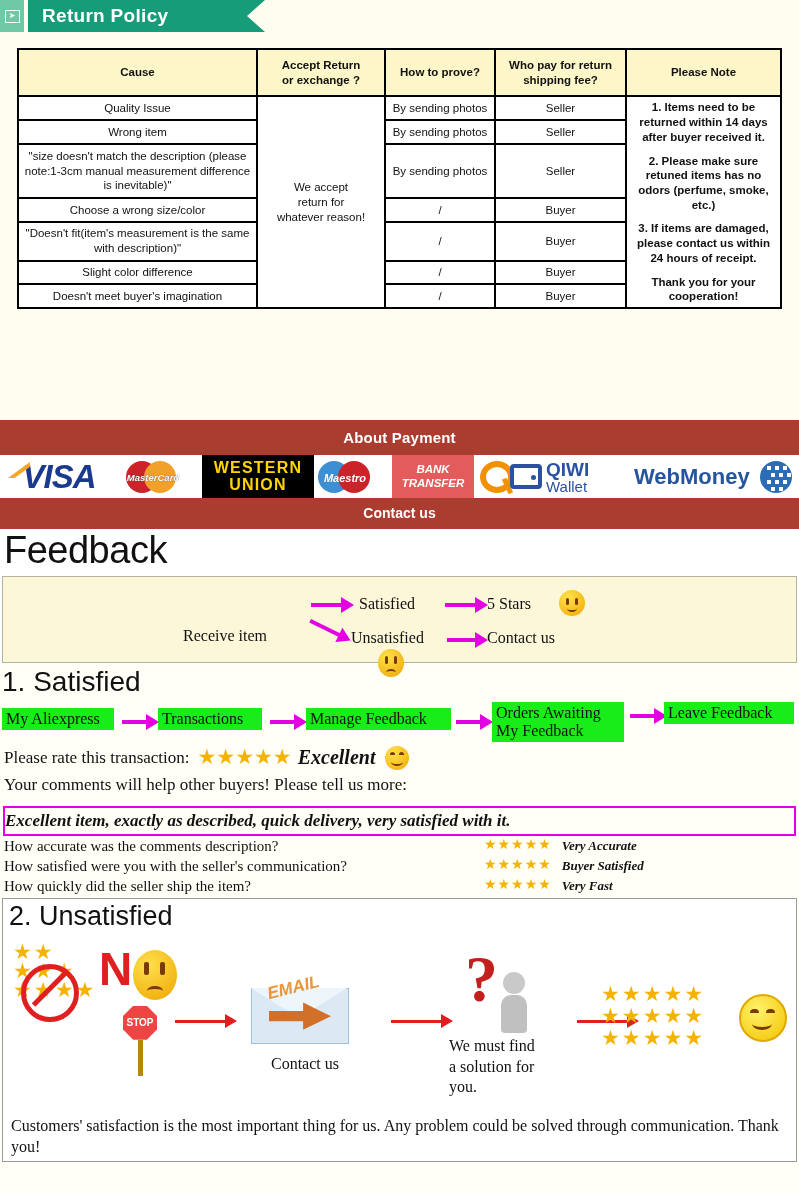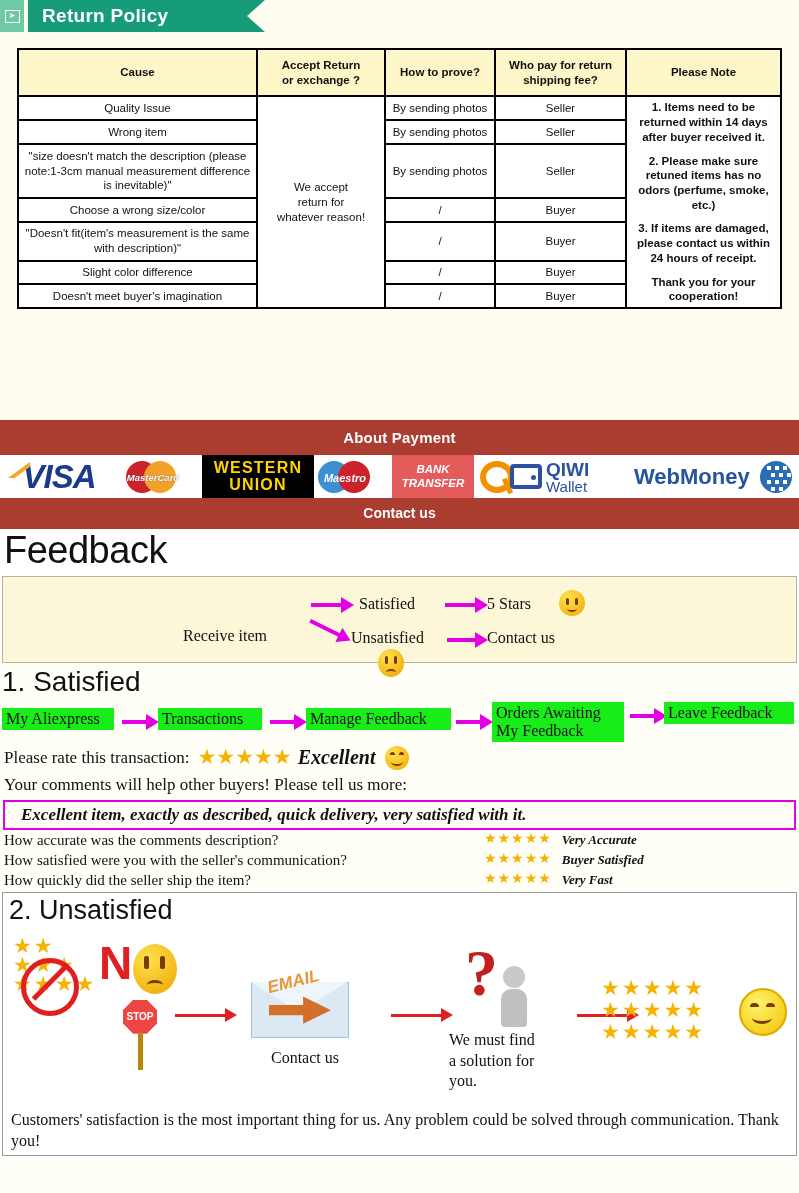--- a/index.html
+++ b/index.html
@@ -116,21 +116,21 @@
 
   
   .sat-title{font-size:28px;color:#111;padding:4px 0 2px 2px;line-height:1.1;}
   .chain{position:relative;height:42px;margin-top:2px;}
   .gbox{position:absolute;background:#19ed19;font-family:"Liberation Serif",serif;font-size:16px;color:#111;
      padding:2px 4px;line-height:1.15;box-sizing:border-box;}
   .rate-line{font-family:"Liberation Serif",serif;font-size:17px;color:#111;padding-left:4px;display:flex;align-items:center;height:28px;}
   .stars{color:#f5b301;font-size:21px;letter-spacing:0px;margin-left:8px;line-height:1;}
   .excellent{font-family:"Liberation Serif",serif;font-weight:bold;font-style:italic;font-size:20px;margin-left:6px;}
   .comment-line{font-family:"Liberation Serif",serif;font-size:17px;color:#111;padding-left:4px;height:26px;display:flex;align-items:center;}
-  .comment-box{border:2px solid #e300e3;margin:2px 3px 0 3px;padding:3px 16px;}
+  .comment-box{border:2px solid #e300e3;margin:8px 3px 0 3px;padding:3px 0;}
   .comment-box span{font-family:"Liberation Serif",serif;font-weight:bold;font-style:italic;font-size:17px;color:#111;}
   .detail{font-family:"Liberation Serif",serif;font-size:15px;color:#111;padding-left:4px;line-height:1.34;}
   .drow{display:flex;align-items:center;height:20px;}
   .dq{width:480px;}
   .dstars{color:#f5b301;font-size:14px;letter-spacing:1px;}
   .dlabel{font-weight:bold;font-style:italic;font-size:13px;margin-left:10px;}
 
   
   .unsat-wrap{border:1px solid #9a9a9a;margin:2px 2px 0 2px;background:#ffffff;}
   .unsat-title{font-size:27px;color:#111;padding:2px 0 0 6px;line-height:1.15;}

